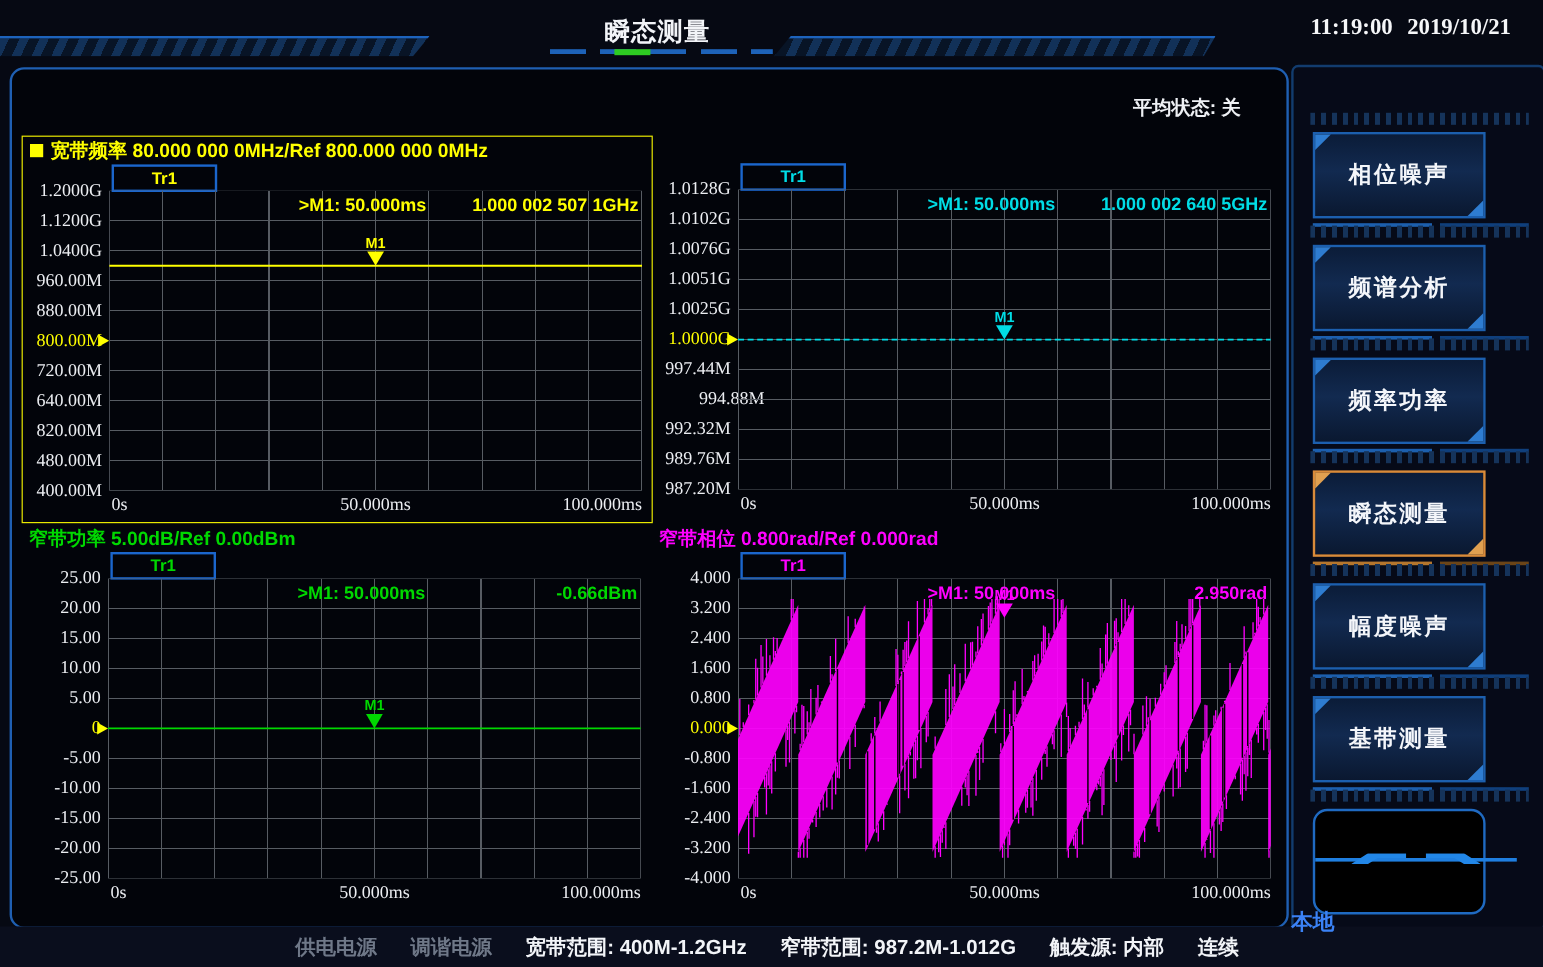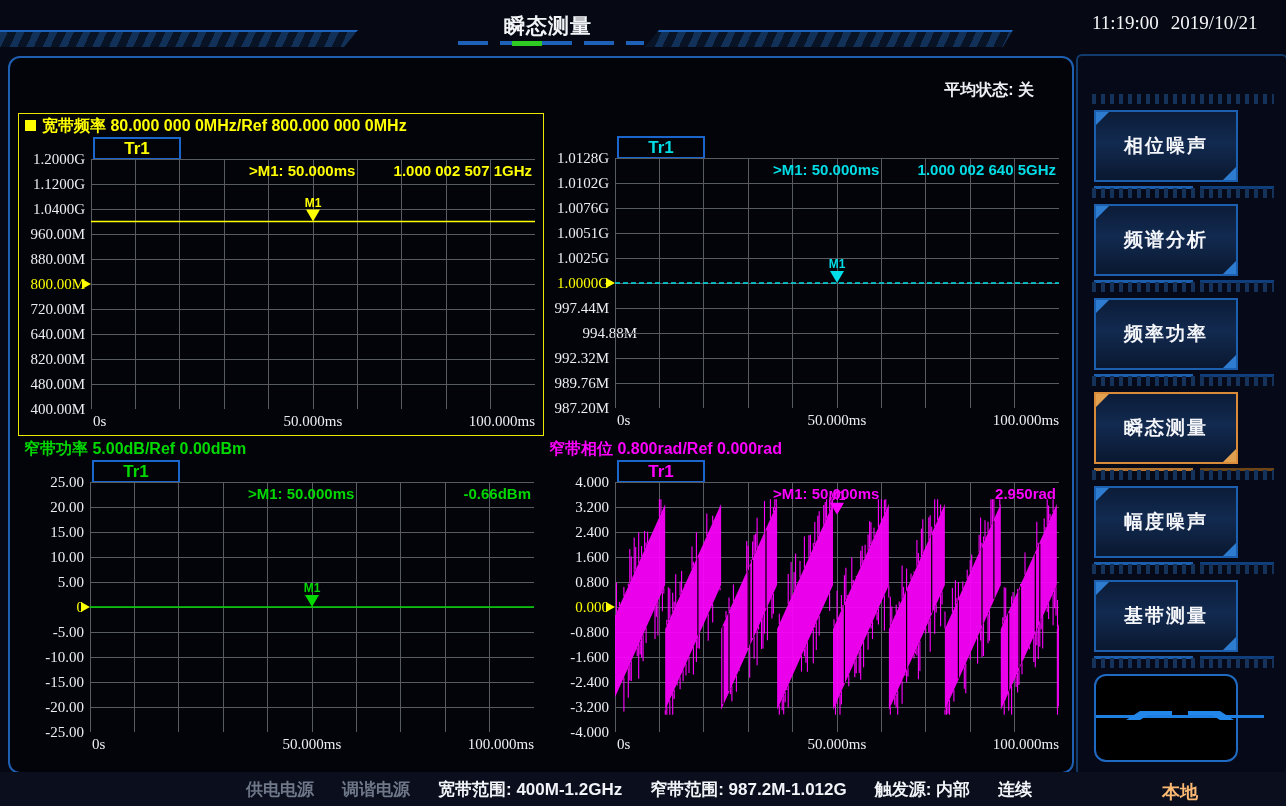--- a/index.html
+++ b/index.html
@@ -15,37 +15,37 @@
     height:15px;
     background:repeating-linear-gradient(115deg,#123158 0 7px,#081426 7px 15px);
     border-top:2px solid #1d63bc;
   }
   #hatch-left{left:0;top:30px;width:358px;clip-path:polygon(0 0,100% 0,calc(100% - 14px) 100%,0 100%);}
   #hatch-right{left:645px;top:30px;width:368px;clip-path:polygon(14px 0,100% 0,calc(100% - 10px) 100%,0 100%);}
   #page-title{left:468px;top:12px;width:160px;text-align:center;color:#f2f4f8;font-size:21px;font-weight:bold;letter-spacing:1px;}
   #title-dashes{left:458px;top:41px;width:186px;height:4px;
     background:repeating-linear-gradient(90deg,#1d62b8 0 30px,transparent 30px 42px);}
   #title-dash-green{left:512px;top:41px;width:30px;height:5px;background:#2ecc22;}
-  #clock{left:1092px;top:12px;width:190px;color:#f5f6f8;font-family:"Liberation Serif",serif;font-size:19px;font-weight:400;white-space:nowrap;}
+  #clock{left:1092px;top:12px;width:190px;color:#f5f6f8;font-family:"Liberation Serif",serif;font-size:19px;font-weight:700;white-space:nowrap;}
   #clock span{margin-right:12px;}
   
   #panel{left:8px;top:56px;width:1062px;height:714px;background:#02040a;
     border:2px solid #1f5fb2;border-radius:12px;}
   #avg-status{right:38px;top:22px;color:#eef0f4;font-size:16px;font-weight:bold;}
   
   .chart{position:absolute;width:524px;height:321px;}
   .chart.selected{border:1px solid #e9e900;}
   .chart.tl{left:8px;top:55px;}
   .chart.tr{left:533px;top:55px;}
   .chart.bl{left:8px;top:379px;}
   .chart.br{left:533px;top:379px;}
   .c-title{position:absolute;left:6px;top:2px;font-size:16px;font-weight:bold;white-space:nowrap;}
   .c-title .sq{display:inline-block;width:11px;height:11px;background:#ffff00;margin-right:6px;}
   .tr1box{position:absolute;left:74px;top:23px;width:84px;height:19px;border:2px solid #1b66cc;
-    text-align:center;font-size:17px;font-weight:bold;line-height:19px;}
+    text-align:center;font-size:14px;font-weight:bold;line-height:19px;}
   .ytick{position:absolute;left:0;width:66px;text-align:right;height:18px;line-height:18px;
     font-family:"Liberation Serif",serif;font-size:15px;color:#eceef2;white-space:nowrap;}
   .ytick.ref{color:#ffff00;}
   .ref-arrow{position:absolute;left:63px;width:0;height:0;
     border-left:9px solid #ffff00;border-top:5px solid transparent;border-bottom:5px solid transparent;}
   .plot{position:absolute;left:72px;top:45px;}
   .xtick{position:absolute;top:299px;font-family:"Liberation Serif",serif;font-size:15px;color:#eceef2;}
   
   #sidebar{left:1076px;top:54px;width:208px;height:718px;
     border:2px solid #123c6e;border-radius:6px;background:#060a18;}
@@ -69,21 +69,21 @@
   .sbtn.empty{height:88px;border-radius:12px;background:#000;border-color:#1f6ac2;}
   .sbtn.empty::before,.sbtn.empty::after{display:none;}
   .btn-underline{position:absolute;left:16px;width:180px;height:3px;
     background:linear-gradient(90deg,#1c5fae 0 55%,transparent 55% 59%,#0f3f7c 59% 100%);}
   .btn-underline.active{background:linear-gradient(90deg,#b4762e 0 55%,transparent 55% 59%,#6b4518 59% 100%);}
   #sidebar-bracket{position:absolute;left:4px;top:648px;width:196px;height:16px;}
   #sidebar-bracket .bar{position:absolute;left:14px;right:14px;bottom:2px;height:3px;background:#1f7fe0;}
   #sidebar-bracket .wl,#sidebar-bracket .wr{position:absolute;bottom:0;width:46px;height:9px;background:#2287e8;}
   #sidebar-bracket .wl{left:44px;clip-path:polygon(0 100%,14px 0,100% 0,100% 45%,22px 45%,14px 100%);}
   #sidebar-bracket .wr{right:44px;clip-path:polygon(100% 100%,calc(100% - 14px) 0,0 0,0 45%,calc(100% - 22px) 45%,calc(100% - 14px) 100%);}
-  #sidebar-footer{left:1076px;top:780px;width:208px;text-align:center;color:#fdba74;font-size:18px;font-weight:bold;z-index:5;}
+  #sidebar-footer{left:1076px;top:756px;width:208px;color:#3b82f6;font-size:18px;font-weight:bold;z-index:5;}
   
   #statusbar{left:0;top:772px;width:1286px;height:34px;background:#0a0e1d;}
   #status-items{position:absolute;left:246px;top:0;height:34px;display:flex;align-items:center;gap:28px;white-space:nowrap;}
   .sitem{font-size:17px;font-weight:bold;color:#f2f4f8;}
   .sitem.dim{color:#6f7888;}
   text{font-family:"Liberation Sans",sans-serif;}
 </style>
 </head>
 <body>
 

